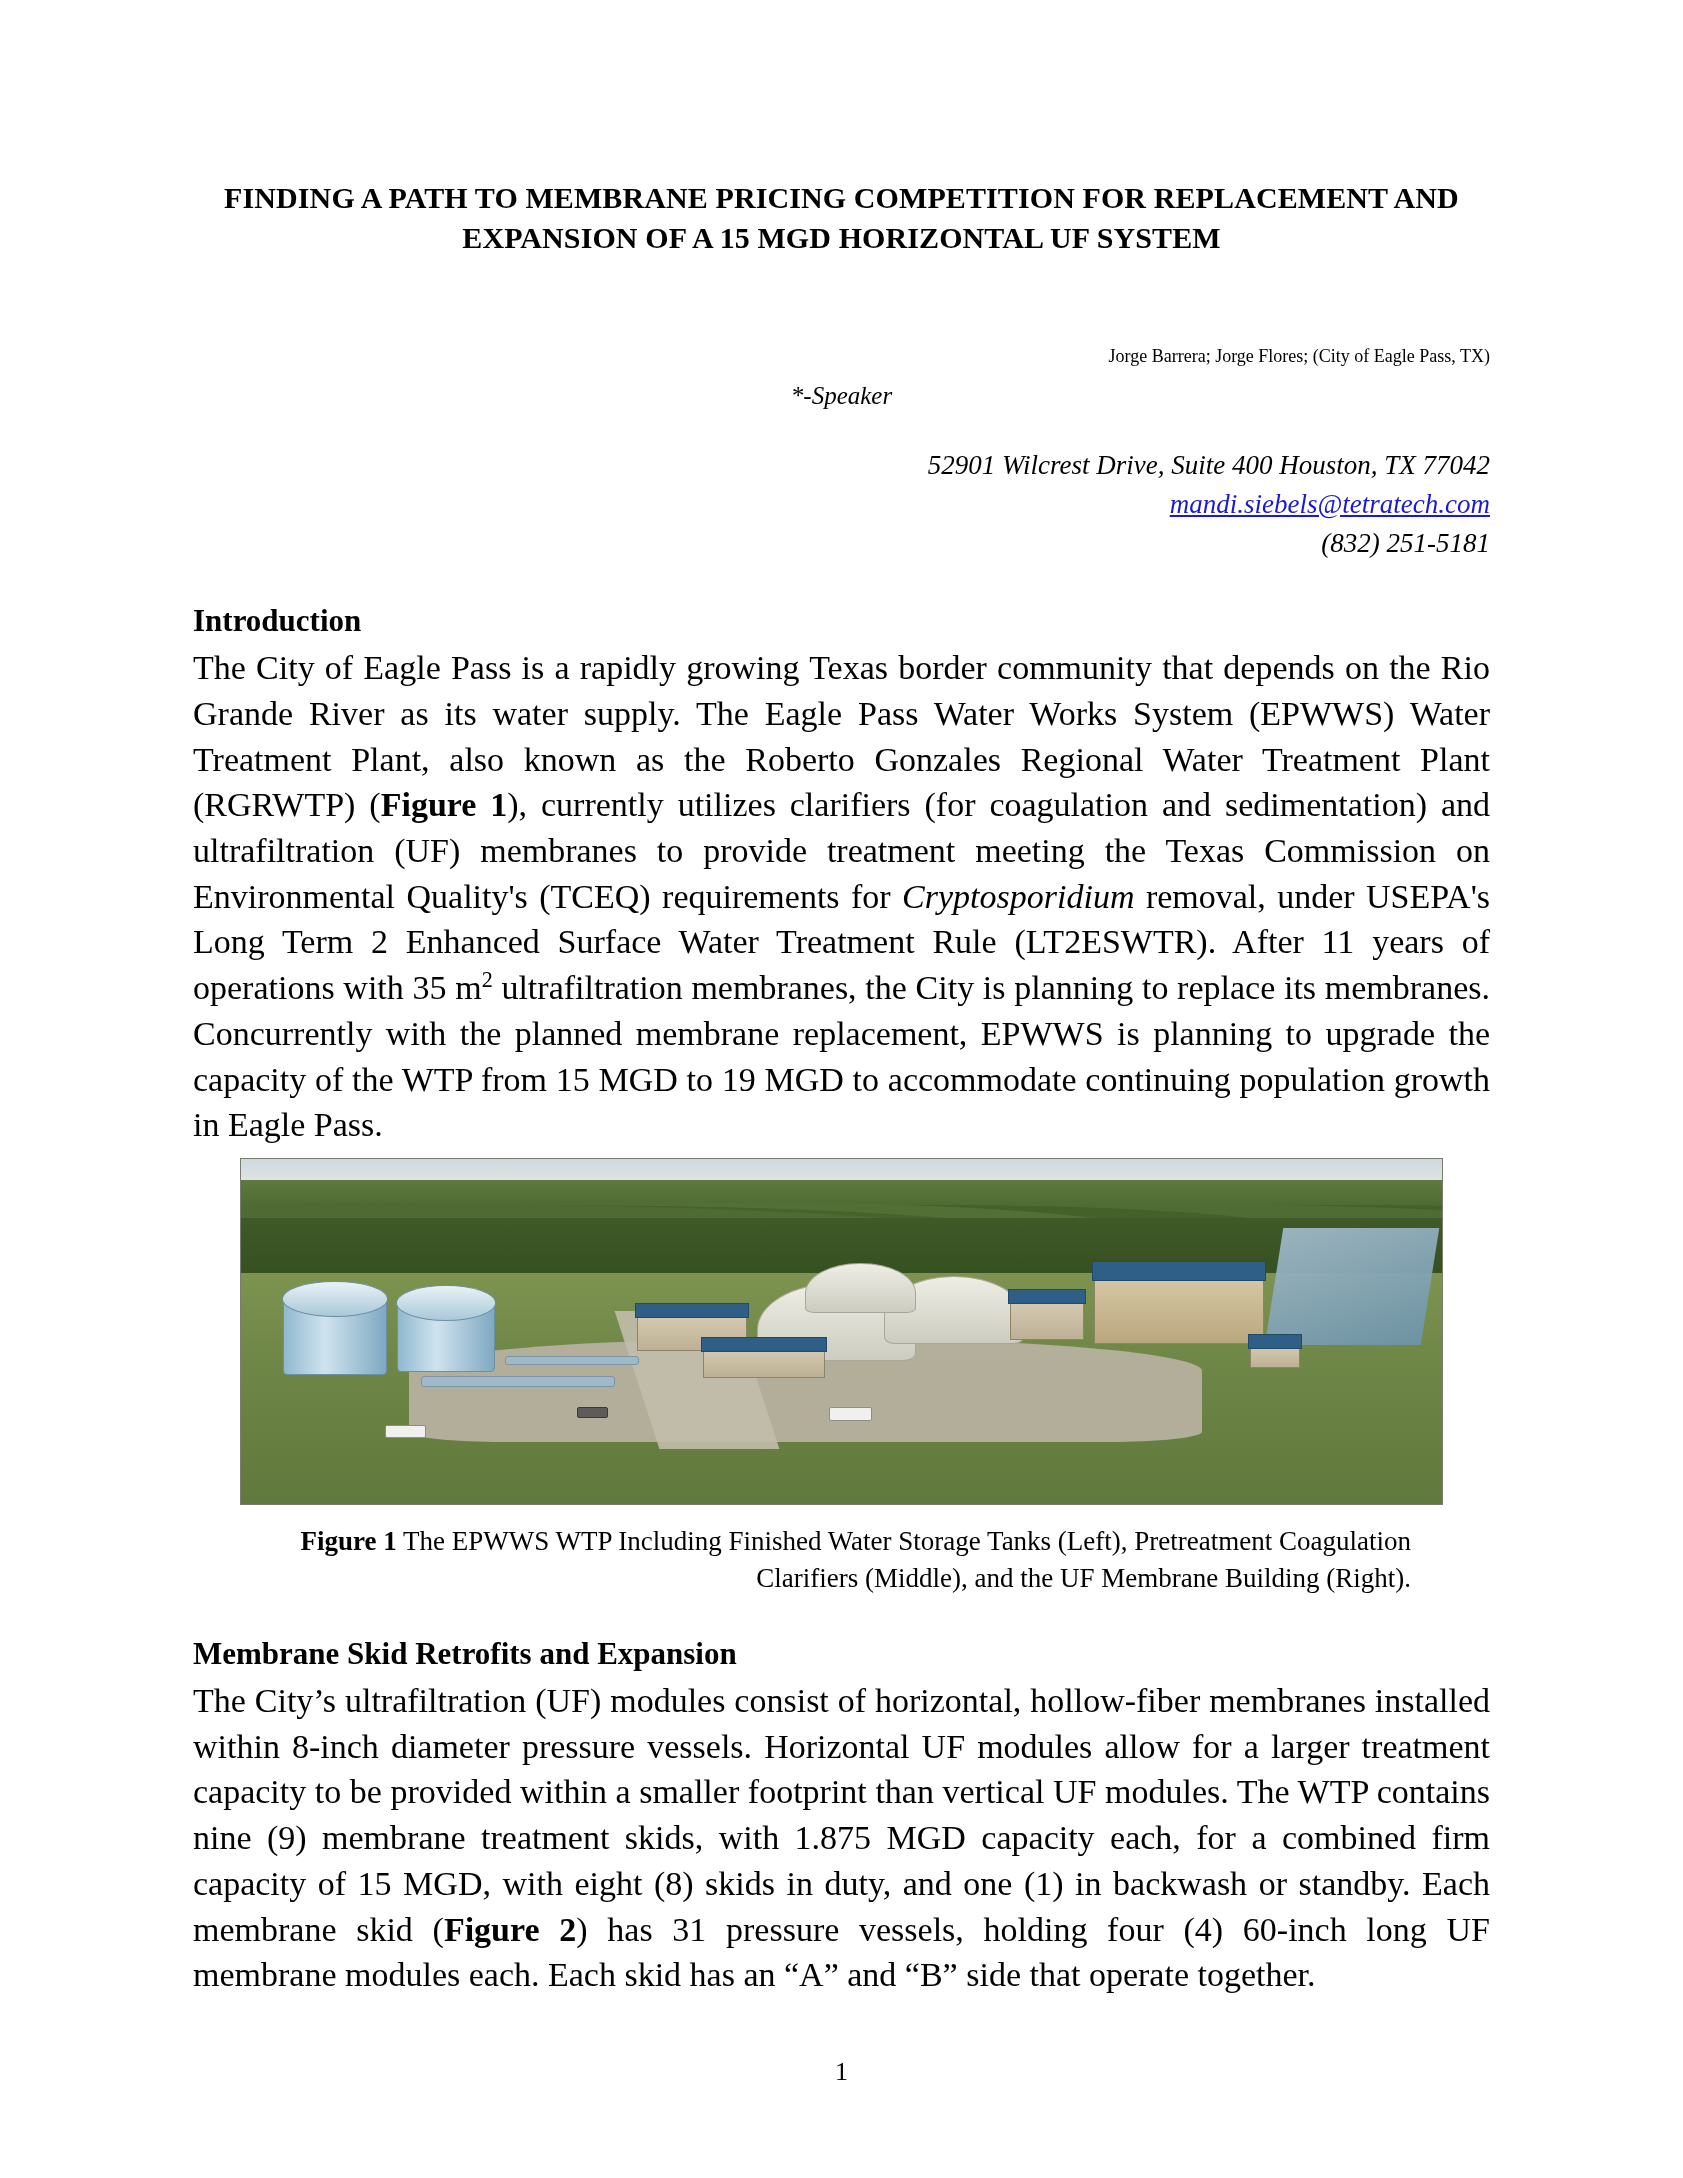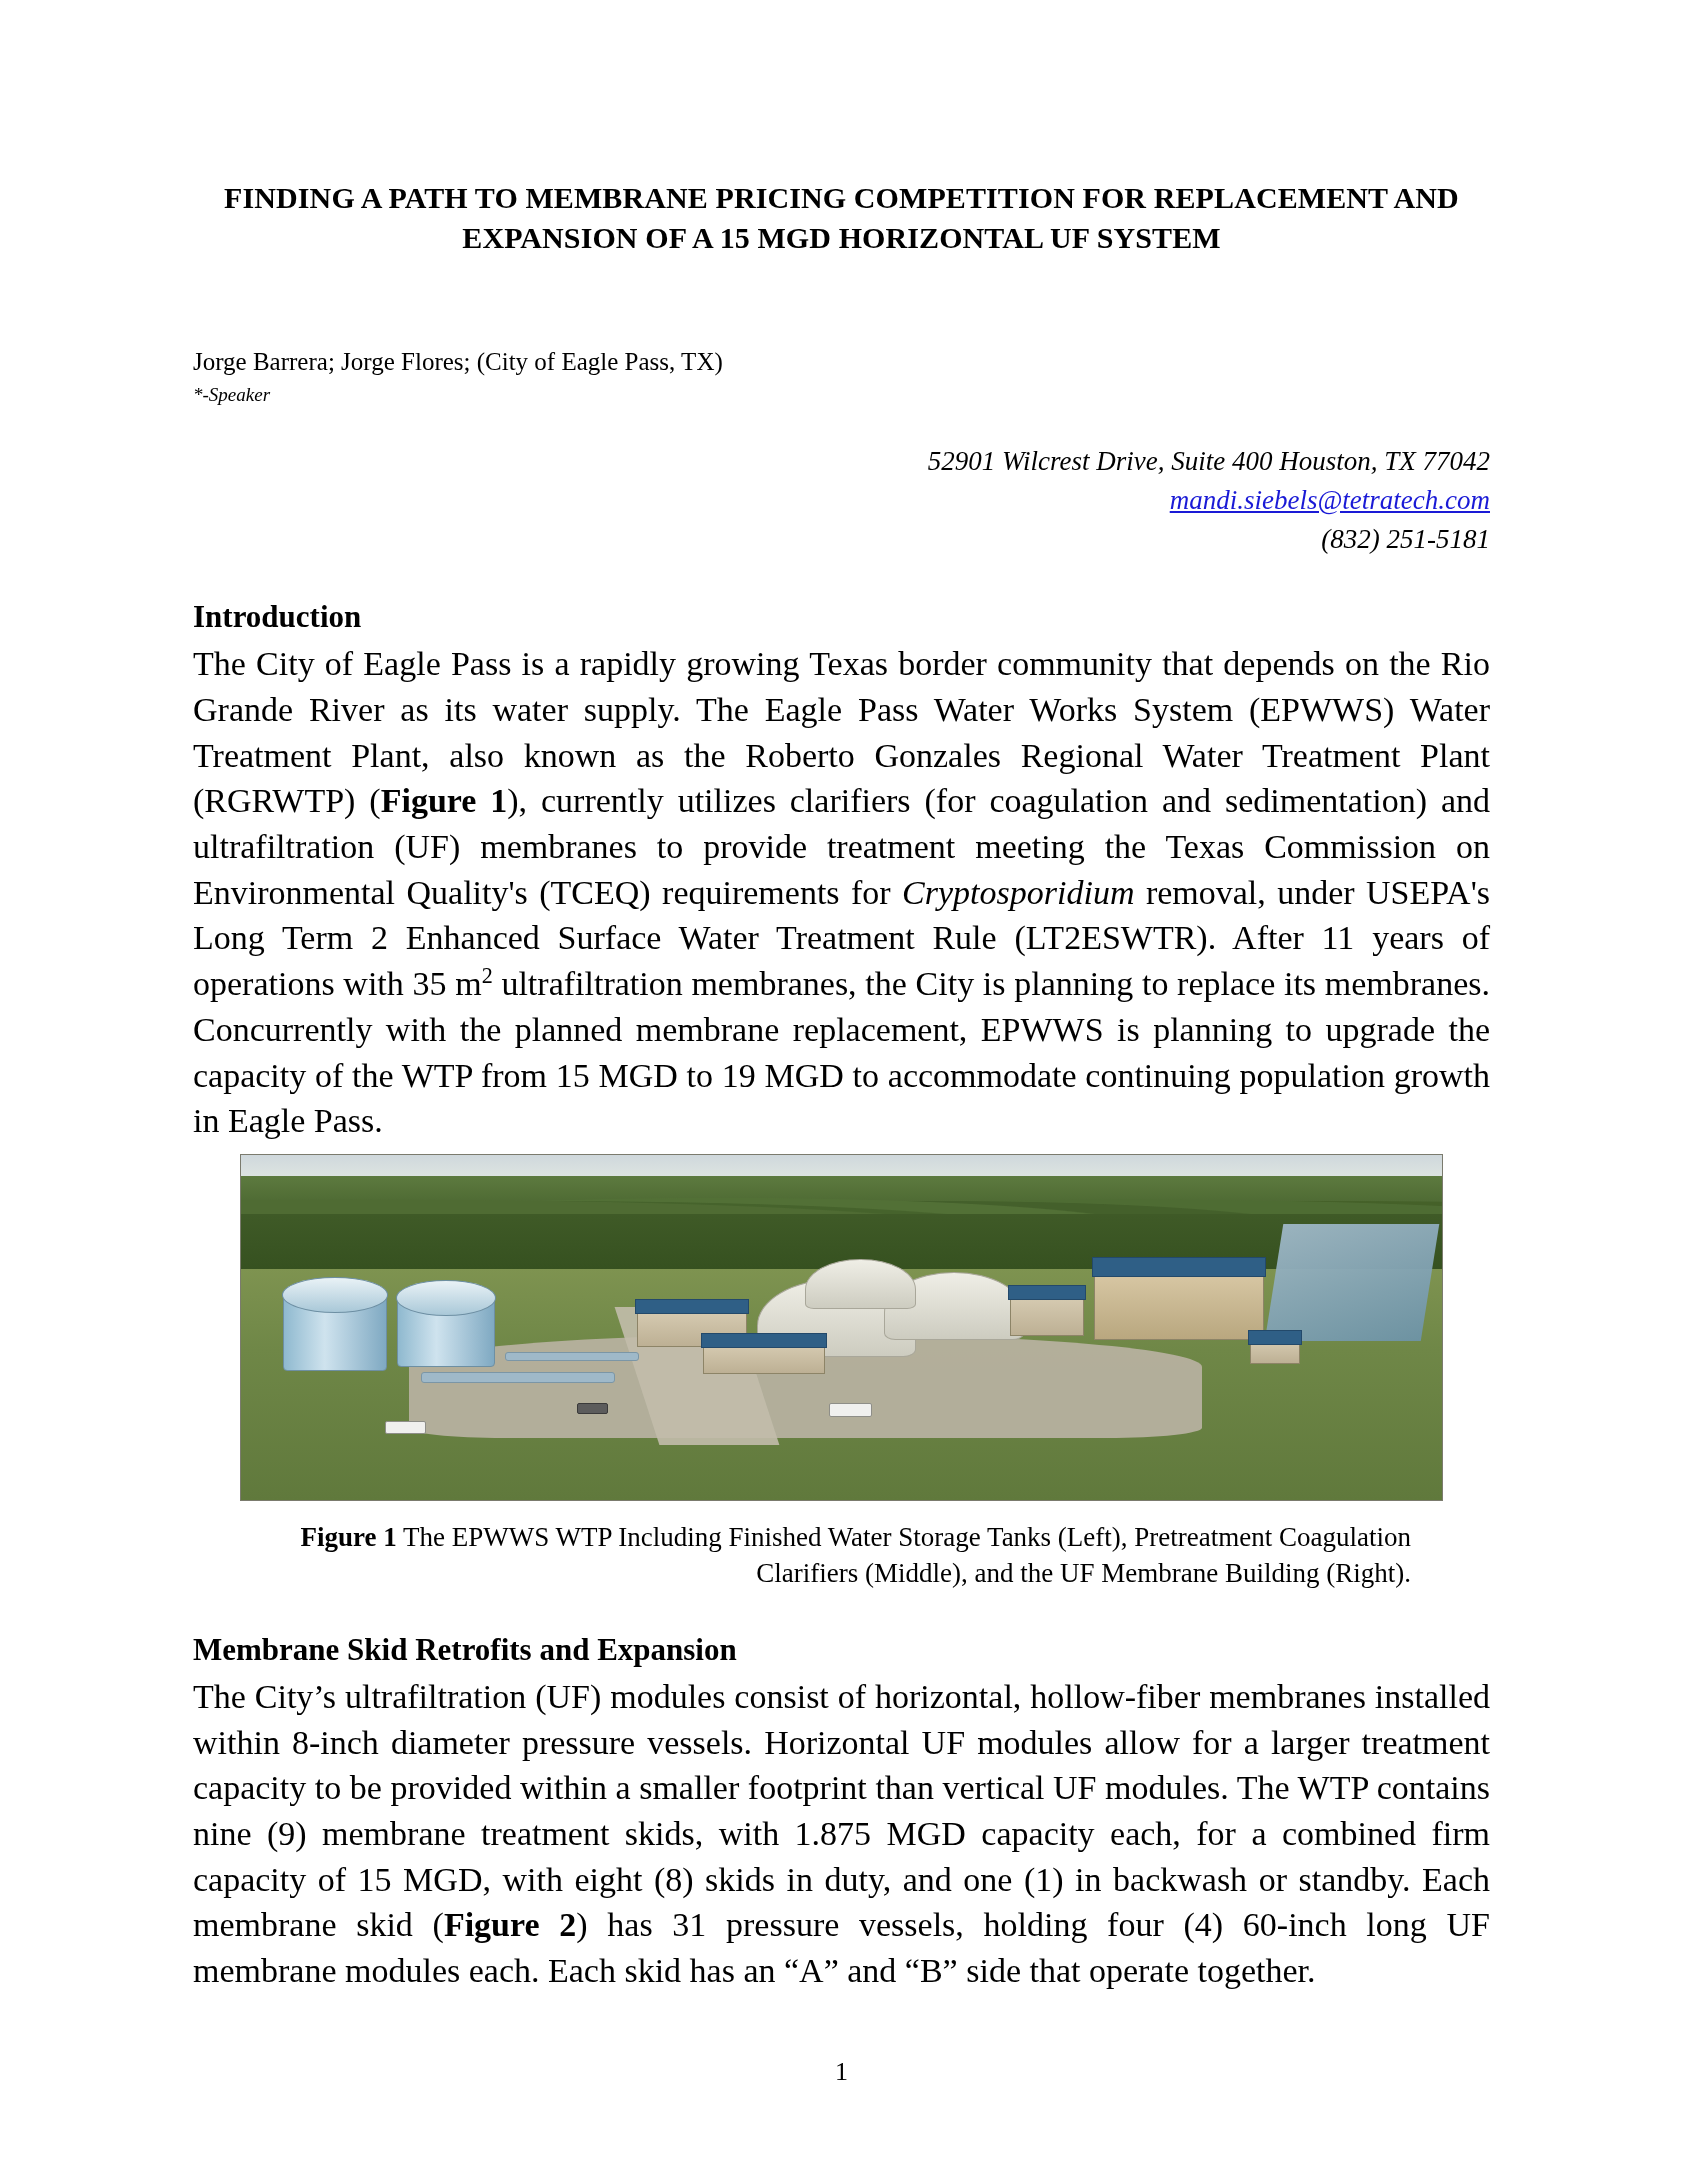--- a/index.html
+++ b/index.html
@@ -26,29 +26,30 @@
   .title {
     text-align: center;
     font-weight: bold;
     font-size: 30px;
     line-height: 1.32;
     letter-spacing: 0.1px;
     margin: 0 22px;
   }
 
   .authors {
-    text-align: left;
+    text-align: right;
     margin-top: 87px;
+    font-size: 18px;
+    line-height: 1.42;
+  }
+  .speaker-note {
+    text-align: center;
+    font-style: italic;
     font-size: 25px;
-    line-height: 1.42;
-  }
-  .speaker-note {
-    font-style: italic;
-    font-size: 19px;
-    margin-top: 4px;
+    margin-top: 12px;
   }
   .address {
     text-align: right;
     font-style: italic;
     font-size: 27px;
     line-height: 1.45;
     margin-top: 36px;
   }
   .email {
     color: #1a1ad6;

